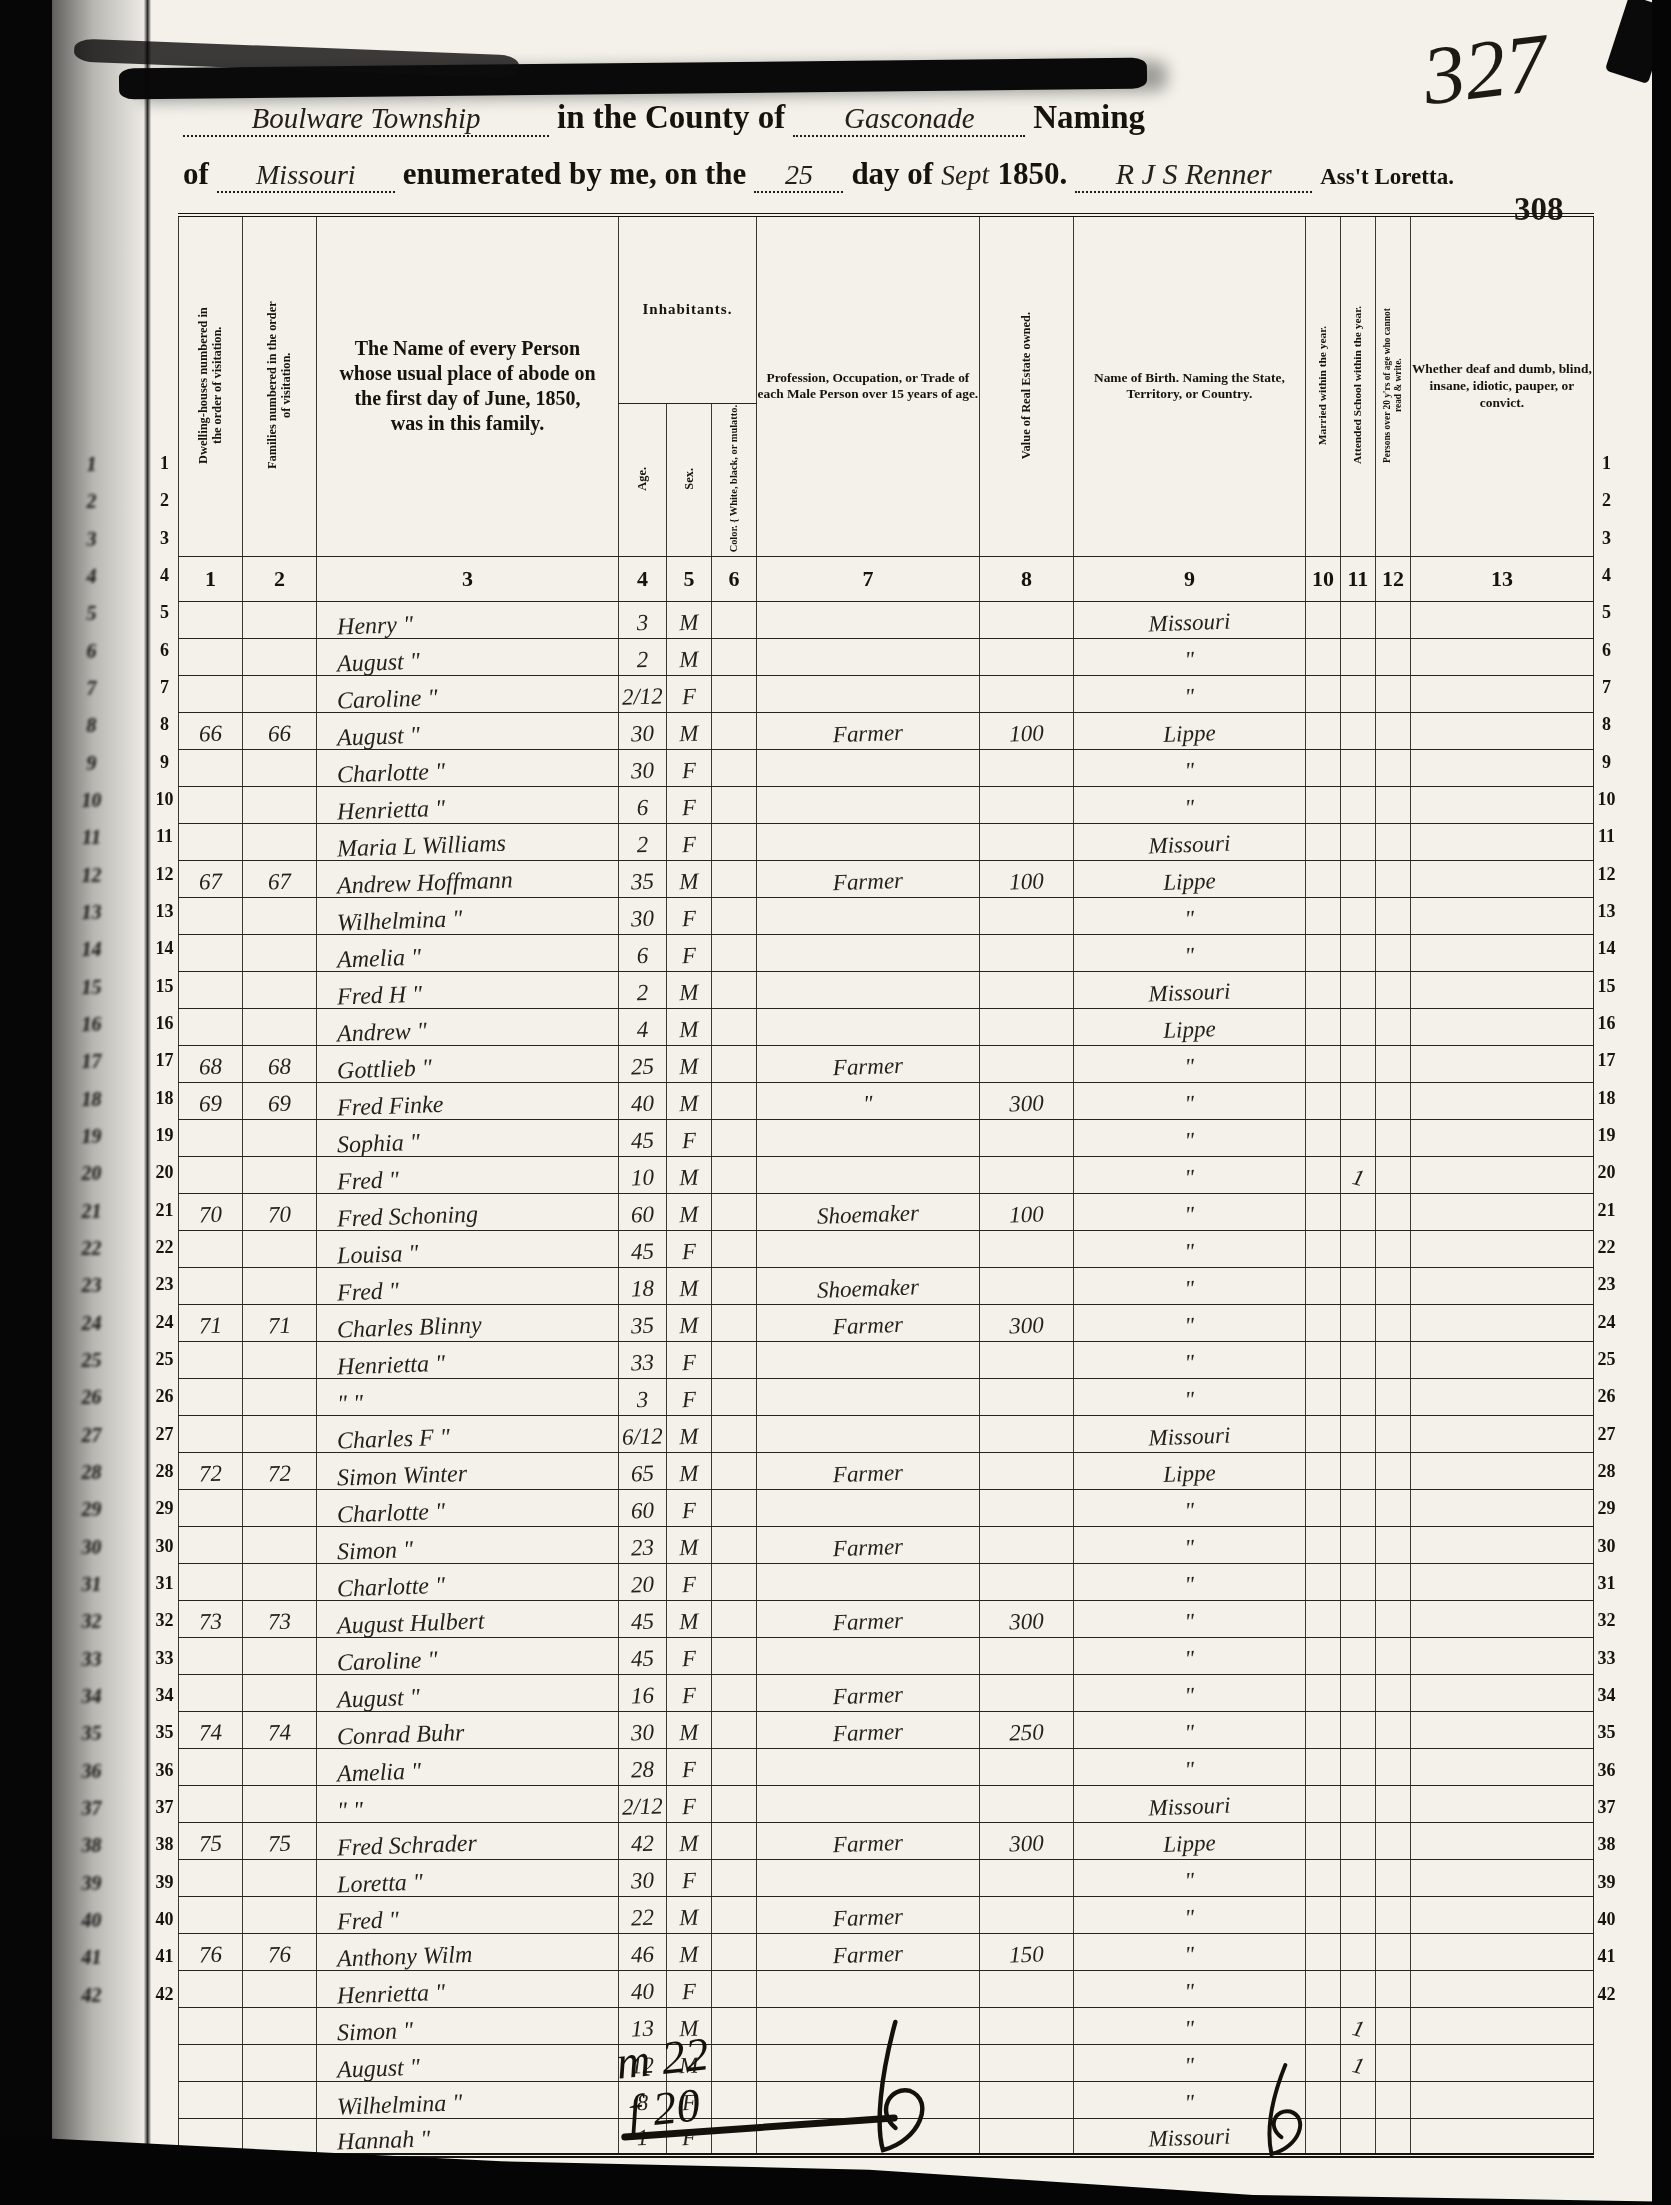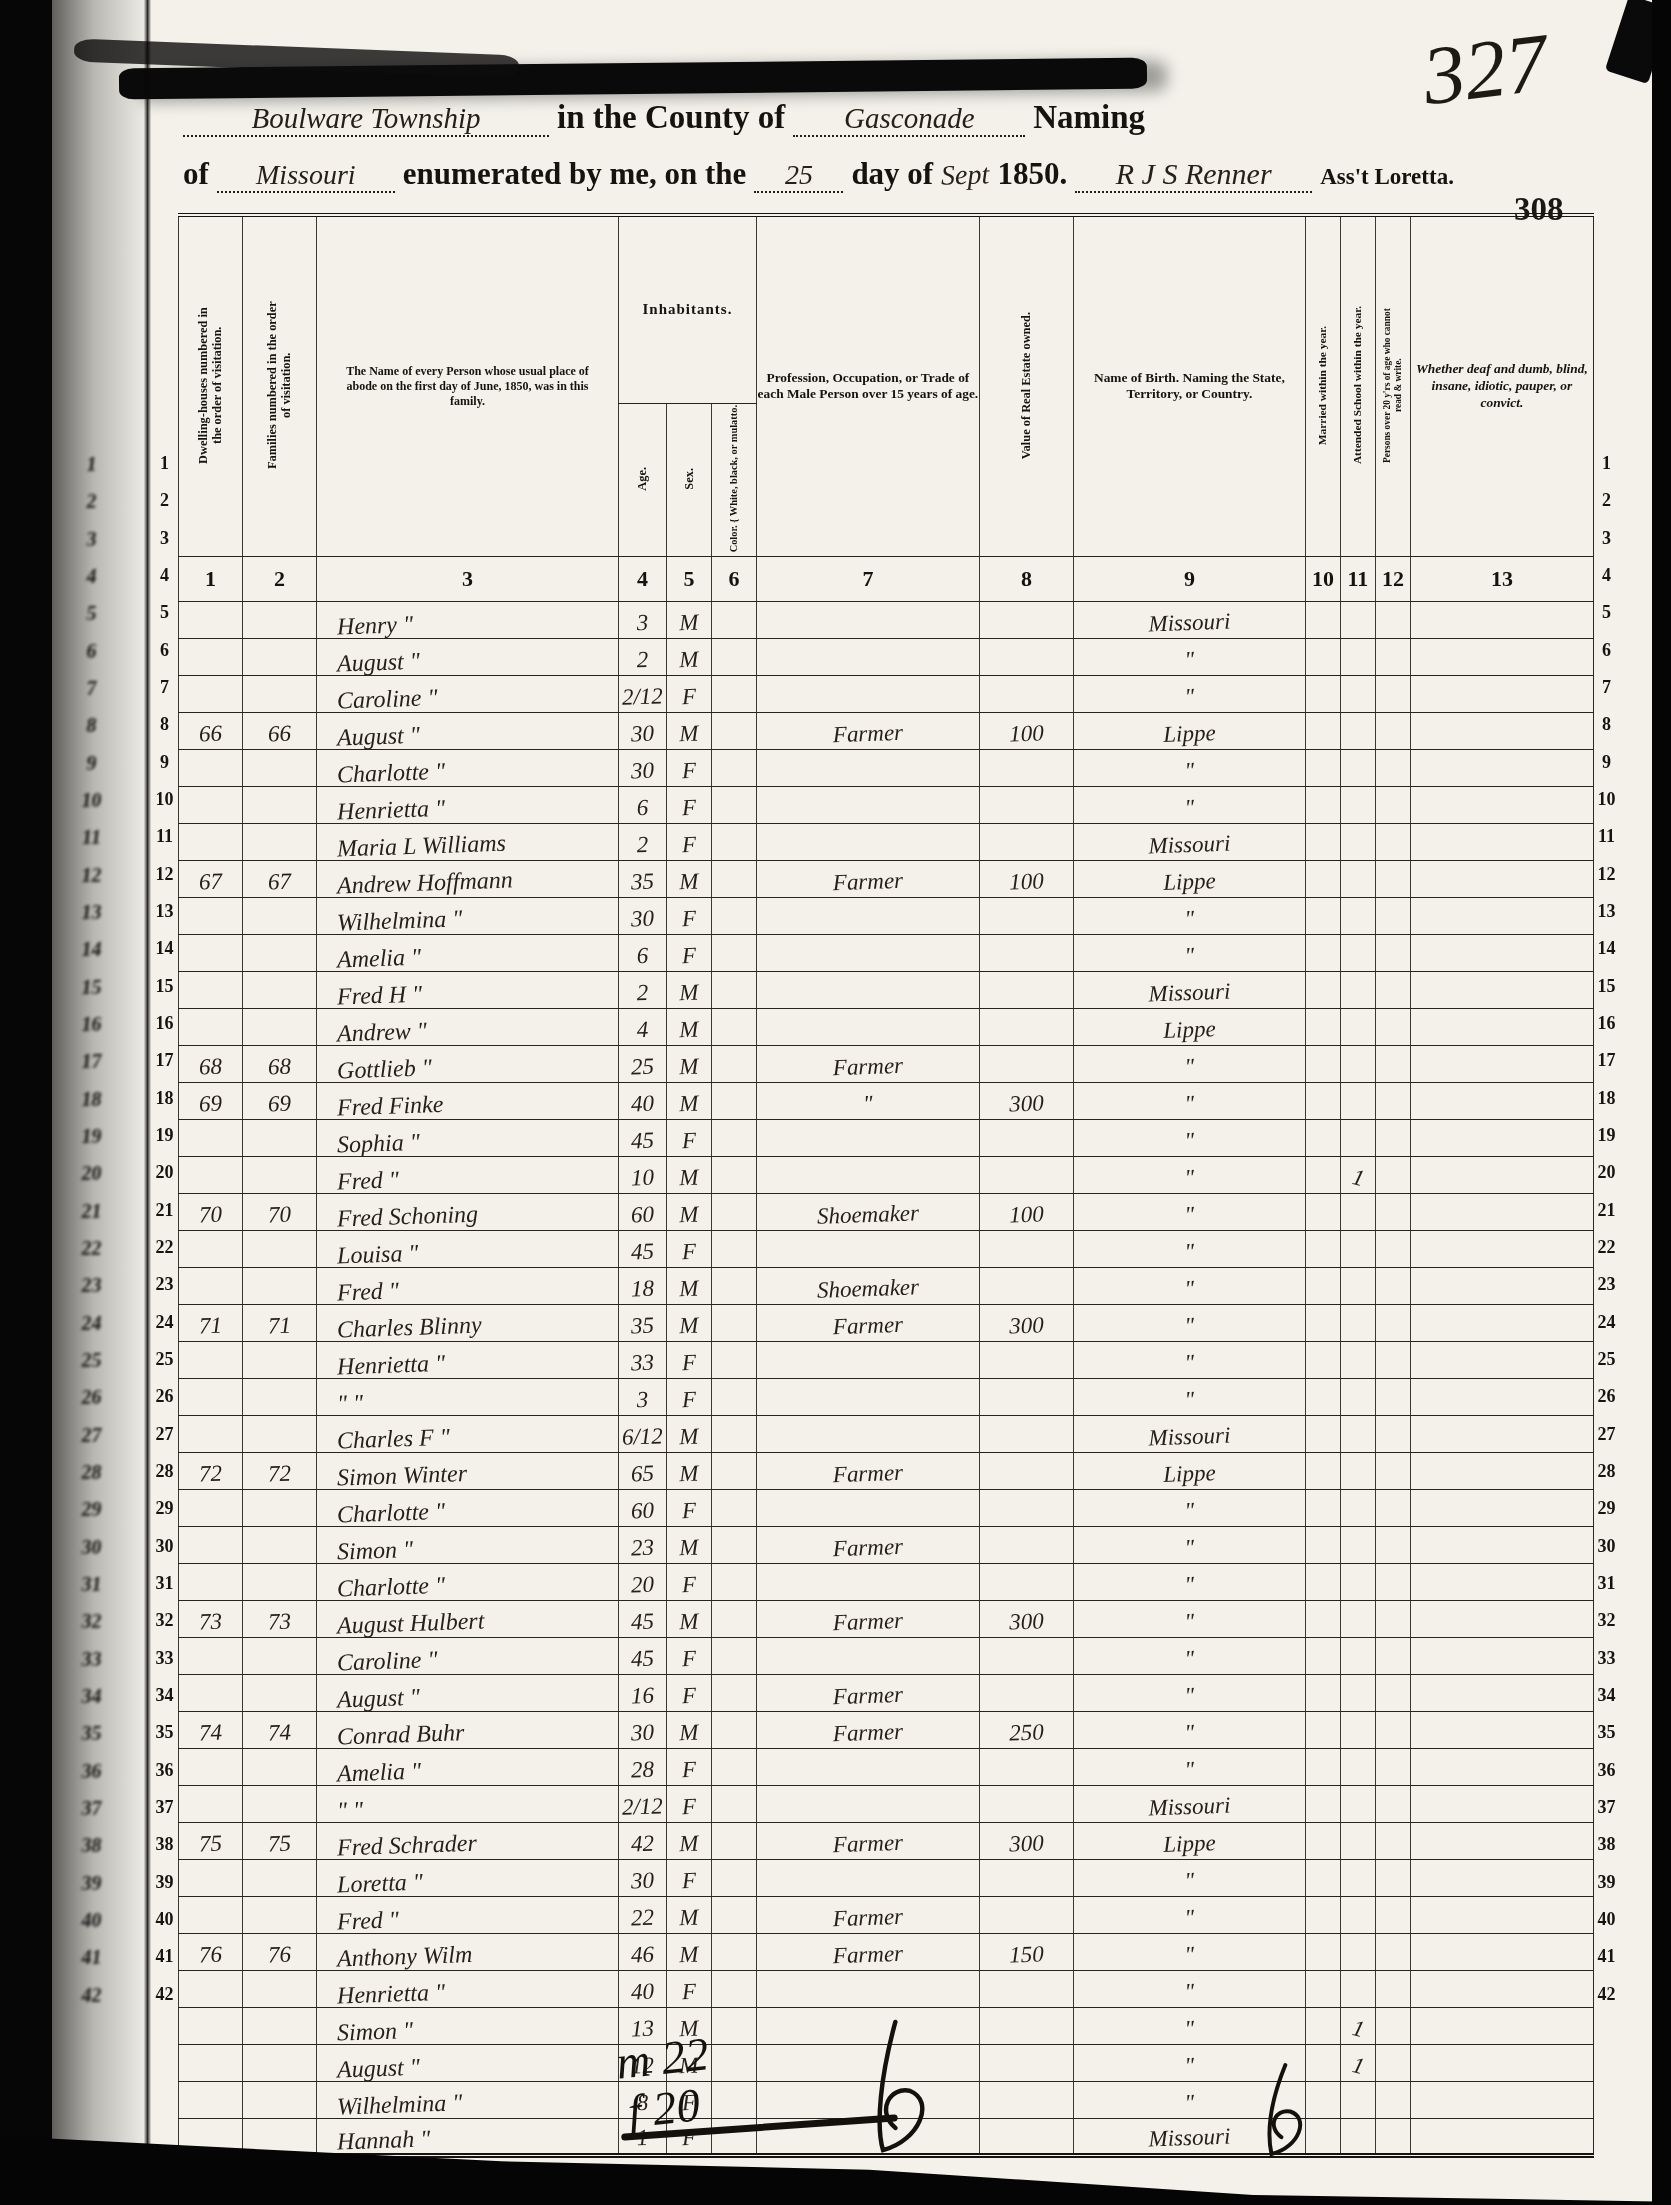--- a/index.html
+++ b/index.html
@@ -267,29 +267,29 @@
       <col style="width:232px">
     <col style="width:35px">
       <col style="width:35px">
       <col style="width:35px">
       <col style="width:183px">
   </colgroup>
   <thead>
     <tr style="height:188px;">
       <th rowspan="2"><span class="vert">Dwelling-houses numbered in the order of visitation.</span></th>
       <th rowspan="2"><span class="vert">Families numbered in the order of visitation.</span></th>
-      <th rowspan="2" class="colhead" style="font-size:12px;padding:16px 20px;">The Name of every Person whose usual place of abode on the first day of June, 1850, was in this family.</th>
+      <th rowspan="2" class="colhead" style="font-size:20px;padding:16px 20px;">The Name of every Person whose usual place of abode on the first day of June, 1850, was in this family.</th>
       <th colspan="3" class="desc-th" style="height:35px;">Inhabitants.</th>
       <th rowspan="2" class="colhead" style="font-size:13.4px;">Profession, Occupation, or Trade of each Male Person over 15 years of age.</th>
       <th rowspan="2"><span class="vert">Value of Real Estate owned.</span></th>
       <th rowspan="2" class="colhead" style="font-size:13.4px;">Name of Birth. Naming the State, Territory, or Country.</th>
       <th rowspan="2"><span class="vert" style="font-size:11.4px;">Married within the year.</span></th>
       <th rowspan="2"><span class="vert" style="font-size:11.4px;">Attended School within the year.</span></th>
       <th rowspan="2"><span class="vert" style="font-size:9.4px;">Persons over 20 y'rs of age who cannot read &amp; write.</span></th>
-      <th rowspan="2" class="colhead" style="font-size:13.4px;font-style:italic;">Whether deaf and dumb, blind, insane, idiotic, pauper, or convict.</th>
+      <th rowspan="2" class="colhead" style="font-size:13.4px;">Whether deaf and dumb, blind, insane, idiotic, pauper, or convict.</th>
     </tr>
     <tr style="height:153px;">
       <th><span class="vert">Age.</span></th>
       <th><span class="vert">Sex.</span></th>
       <th><span class="vert" style="font-size:10.4px;">Color. { White, black, or mulatto.</span></th>
     </tr>
     <tr class="numrow">
       <th>1</th>
         <th>2</th>
       <th>3</th>

